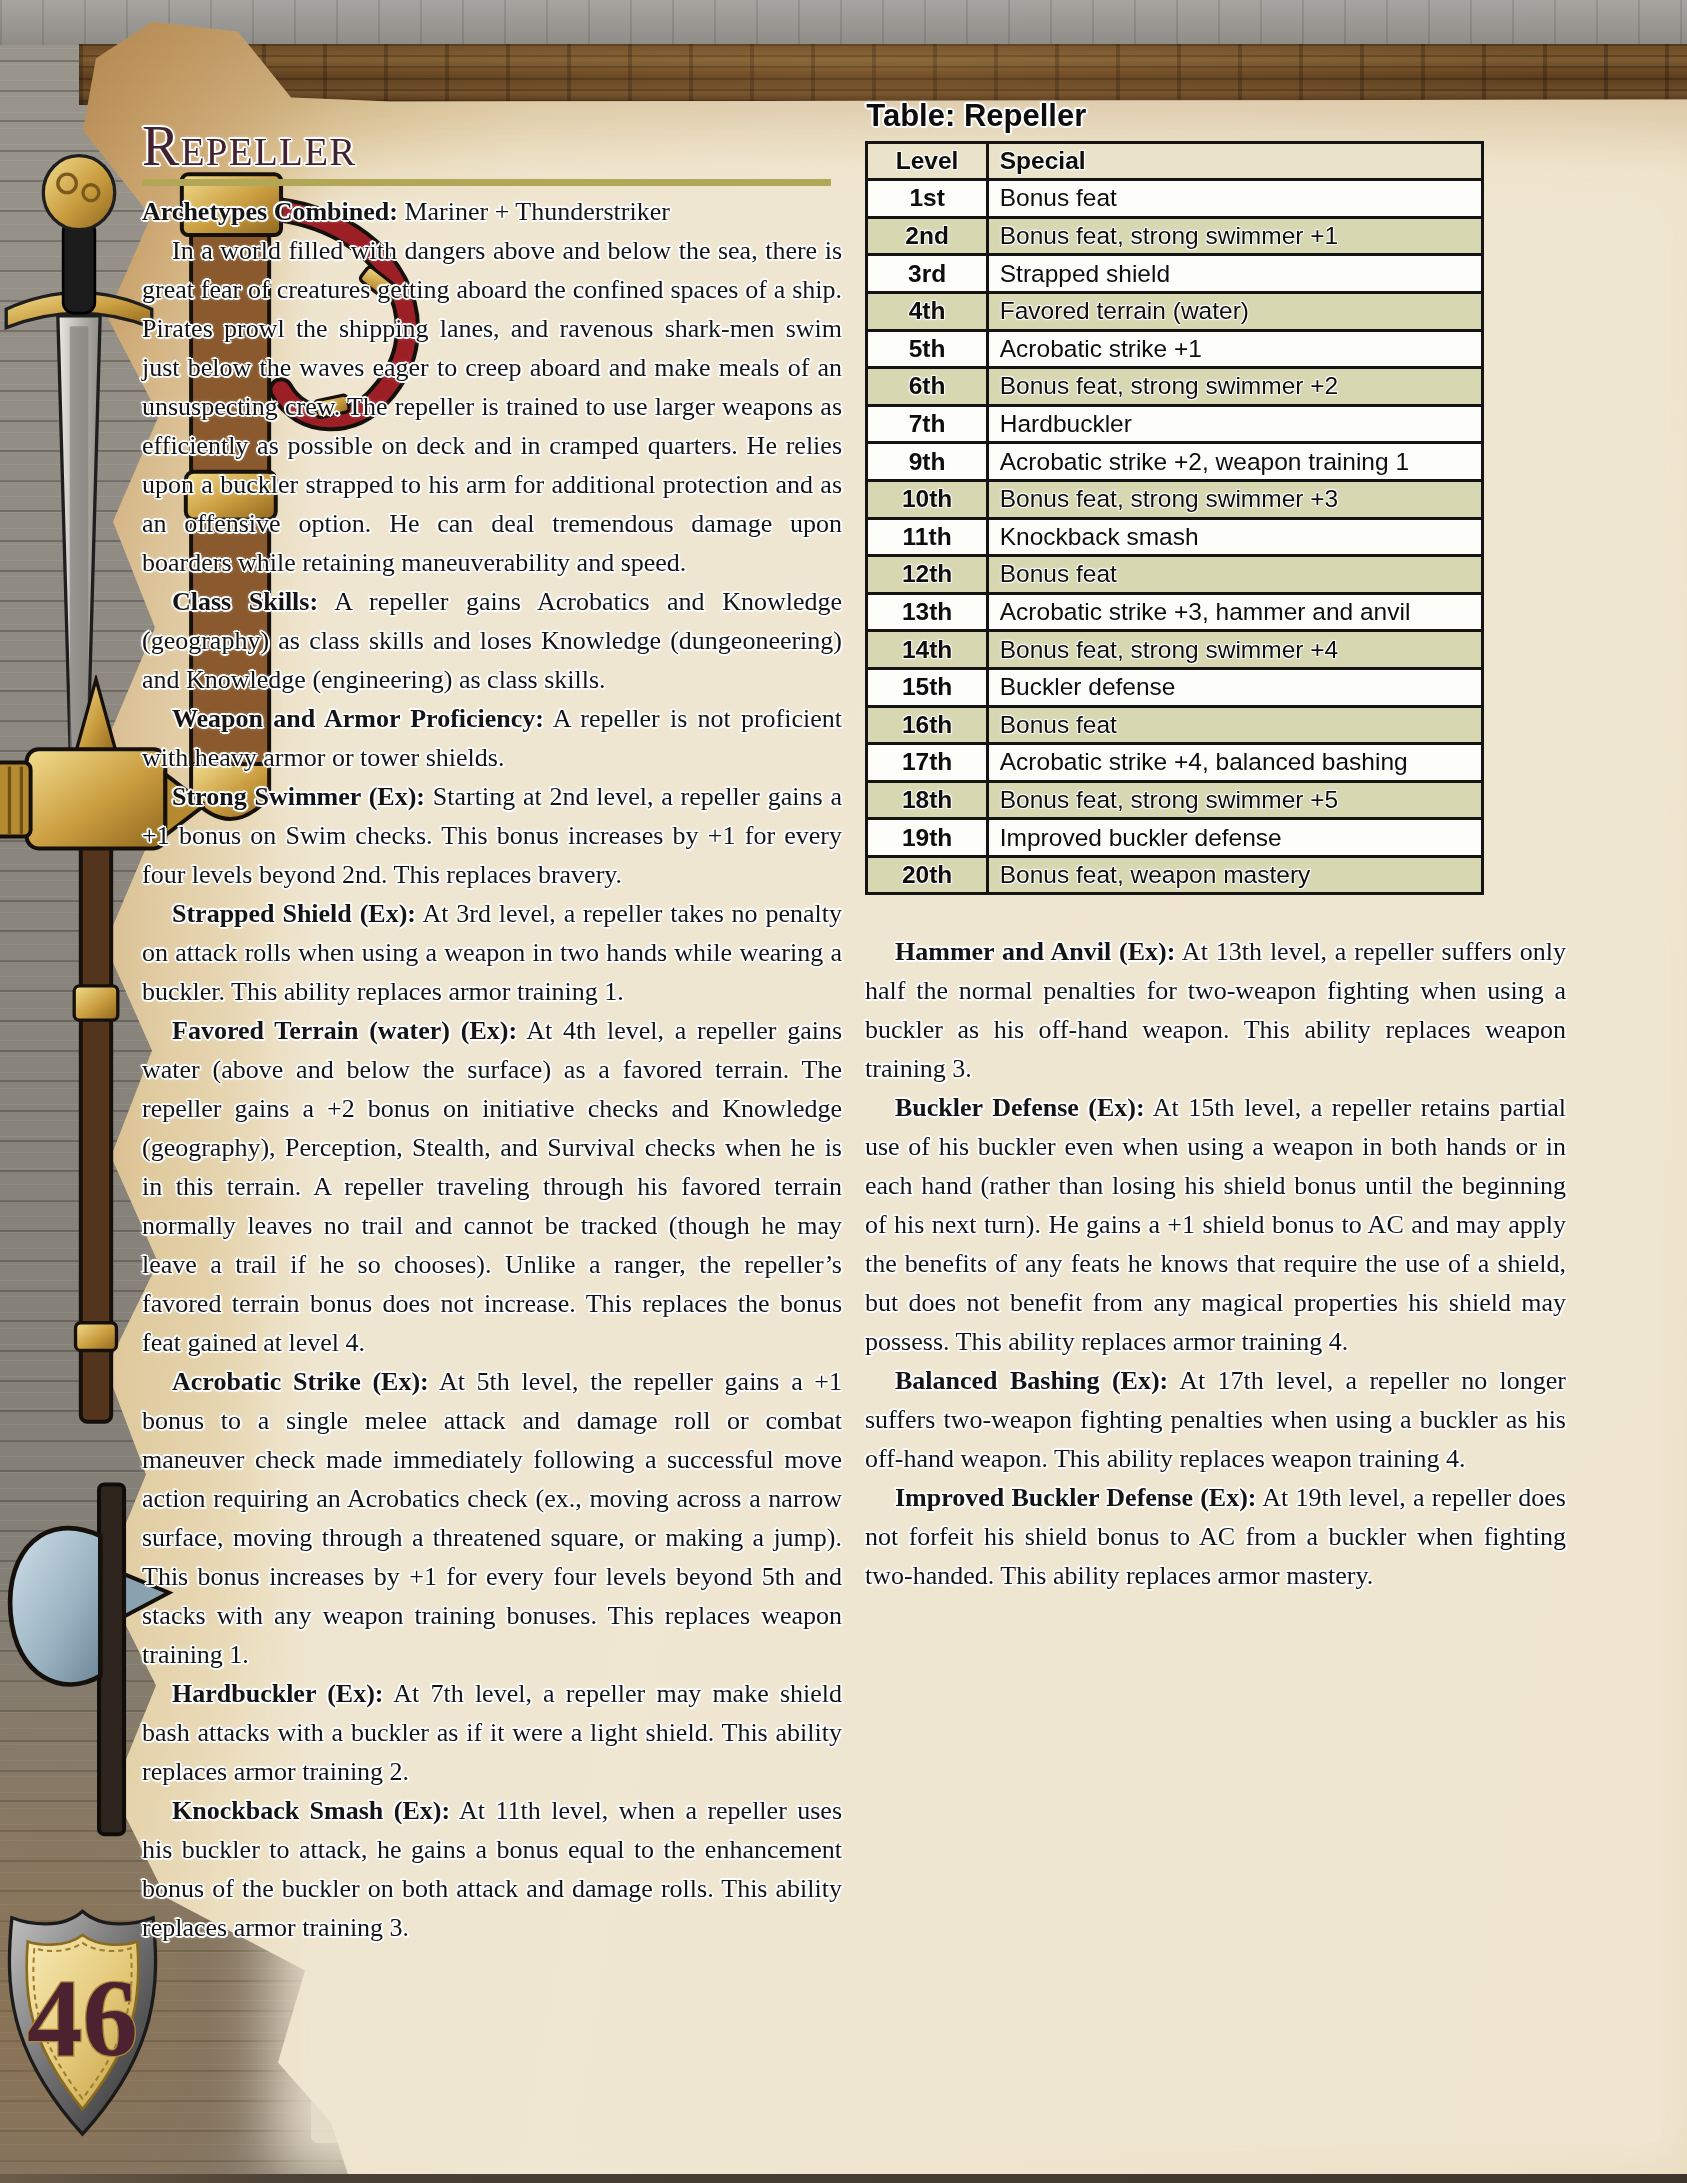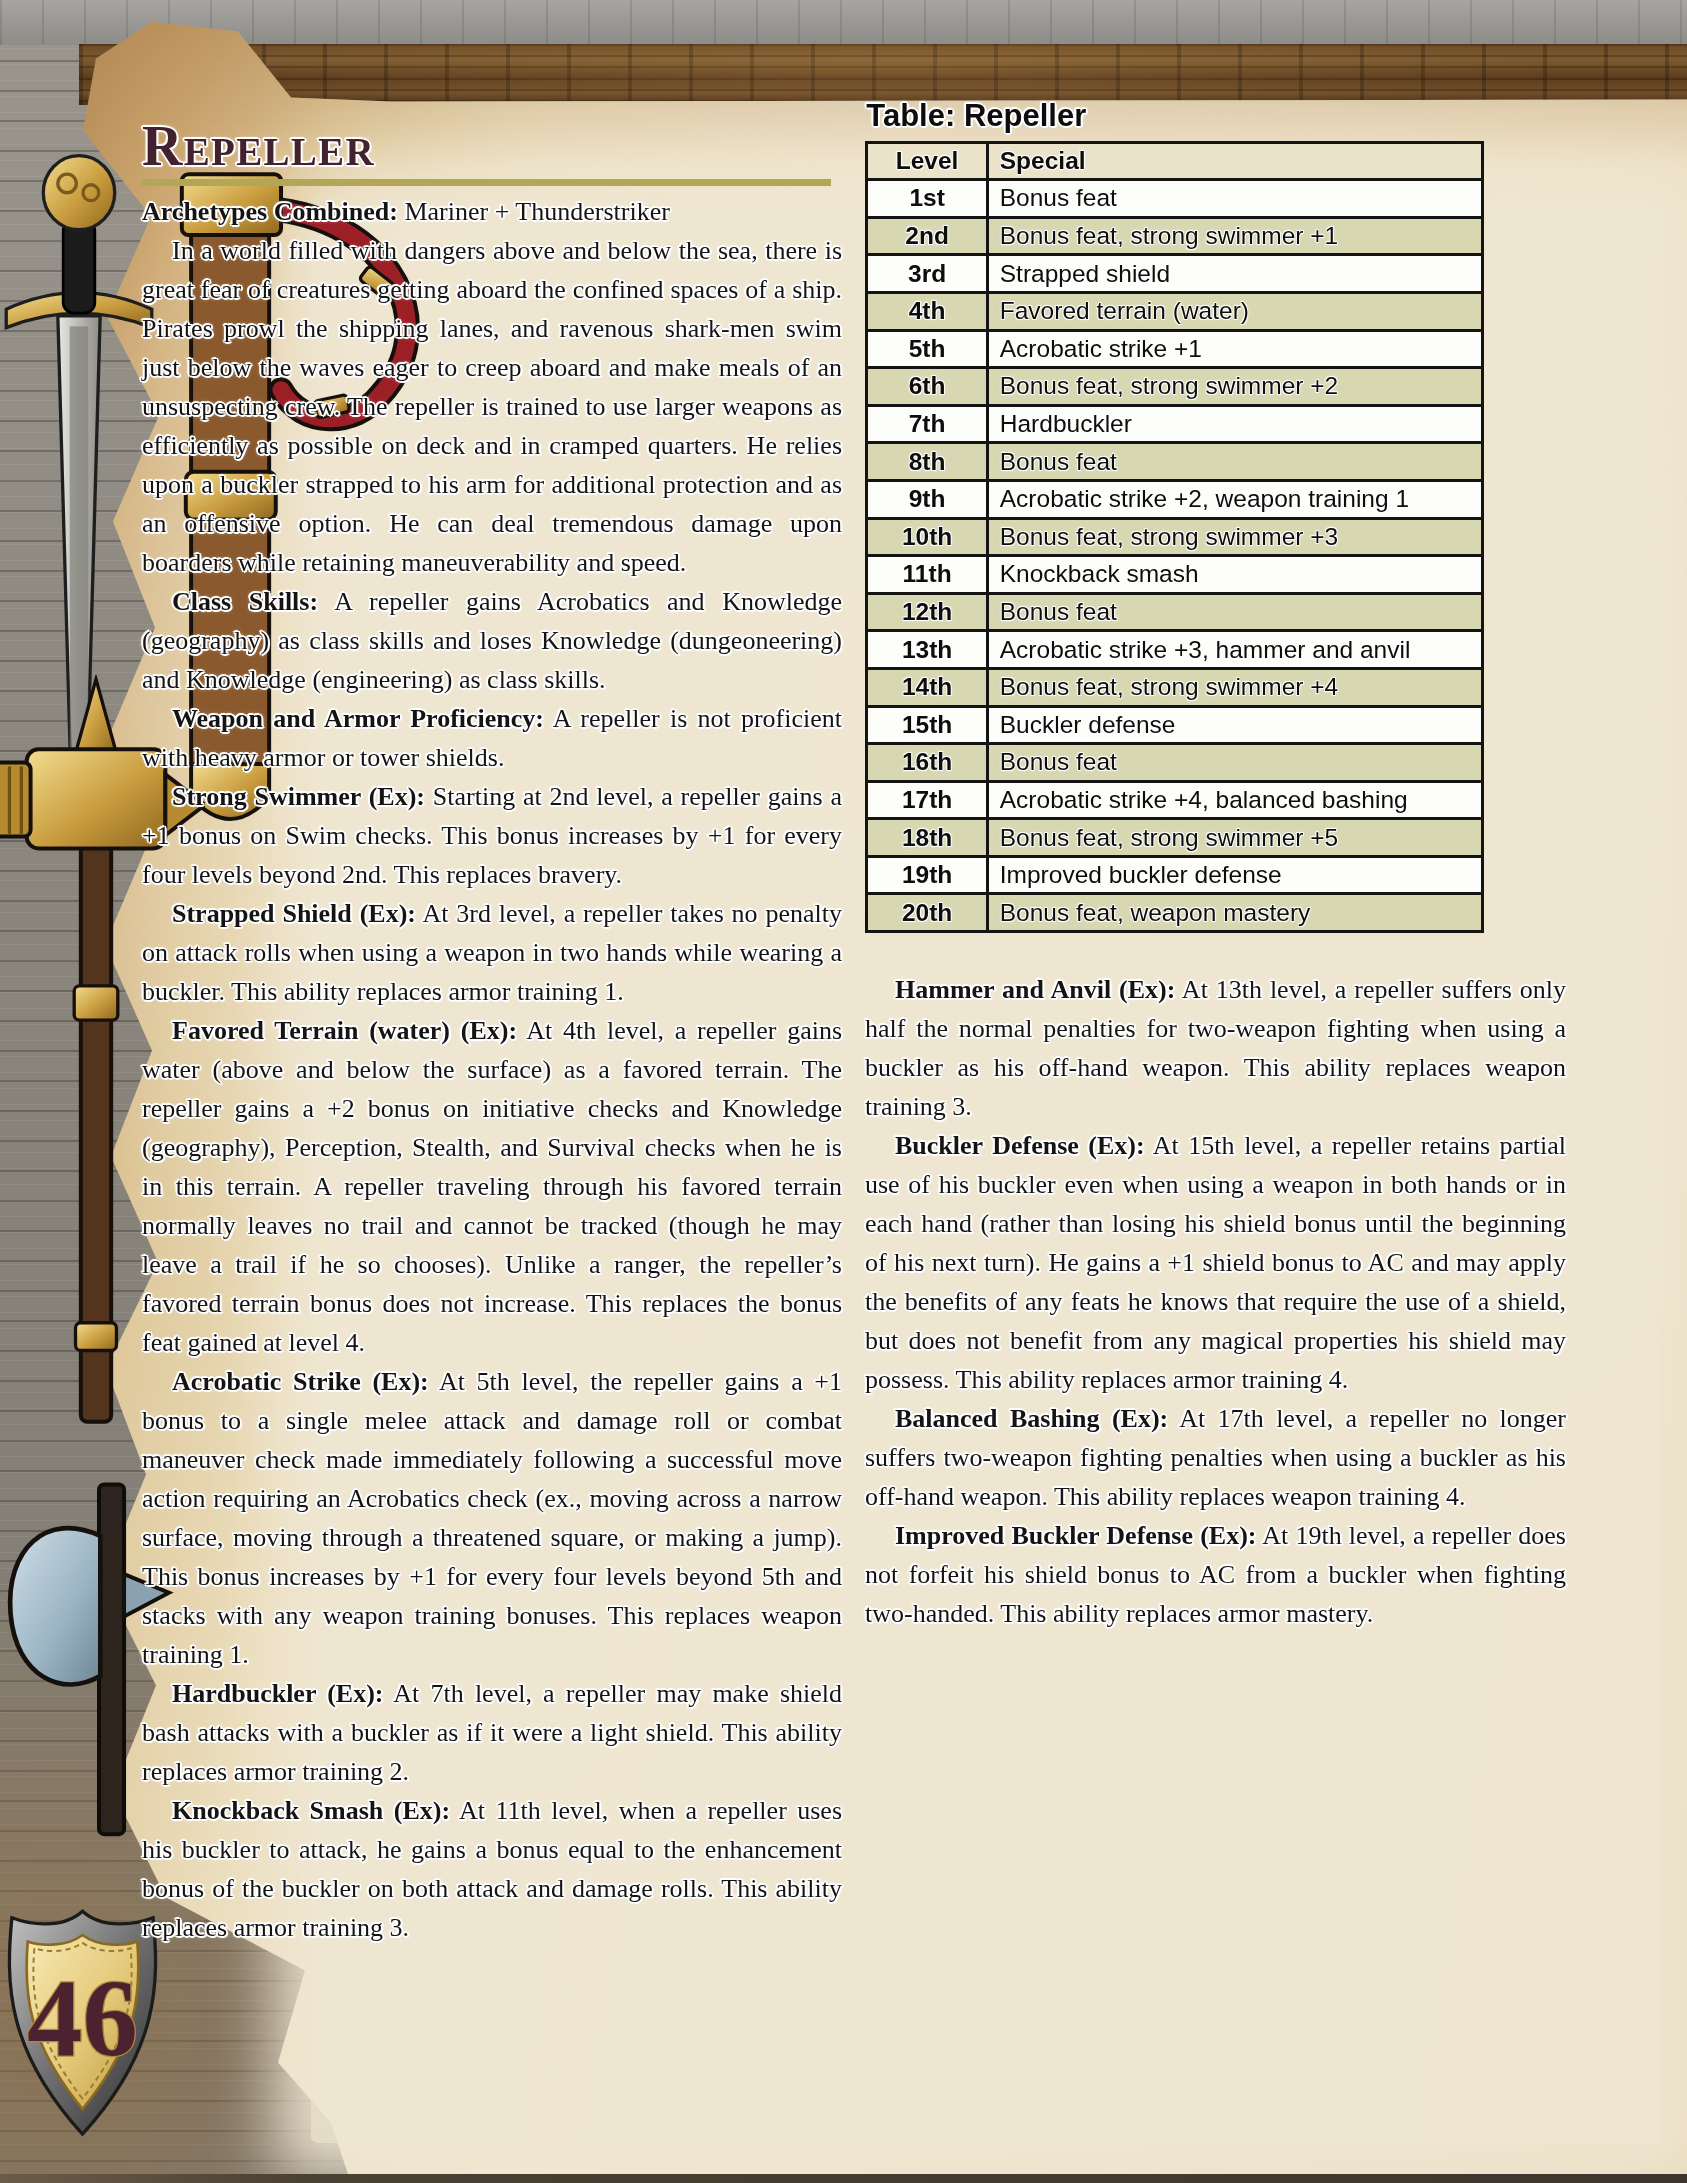--- a/index.html
+++ b/index.html
@@ -56,21 +56,21 @@
   .right-col{left:865px;top:98px;width:701px;}
 
   .halo{
     text-shadow:
       1.3px 0 0 #fff,-1.3px 0 0 #fff,0 1.3px 0 #fff,0 -1.3px 0 #fff,
       1.3px 1.3px 0 #fff,-1.3px -1.3px 0 #fff,1.3px -1.3px 0 #fff,-1.3px 1.3px 0 #fff,
       2px 0.7px 0 #fff,-2px -0.7px 0 #fff,0.7px 2px 0 #fff,-0.7px -2px 0 #fff,
       0 0 4.6px #fff;
   }
   .page-title{
-    font-variant:small-caps;font-weight:bold;font-size:56px;line-height:56px;
+    font-variant:small-caps;font-weight:normal;font-size:56px;line-height:56px;
     letter-spacing:1.3px;color:#43212e;margin:0;
   }
   .title-rule{height:6.6px;background:#b2a757;margin:5.3px 0 6.6px 0;width:689px;}
 
   .para{font-size:26px;line-height:39px;text-align:justify;margin:0;text-indent:30px;}
   .para.no-indent{text-indent:0;}
   .lead{font-weight:bold;}
   .lead.bold{font-weight:bold;}
 
   
@@ -229,24 +229,20 @@
           <td>Acrobatic strike +1</td>
         </tr>
         <tr class="alt">
           <td class="lvl">6th</td>
           <td>Bonus feat, strong swimmer +2</td>
         </tr>
         <tr>
           <td class="lvl">7th</td>
           <td>Hardbuckler</td>
         </tr>
-        <tr class="alt">
-          <td class="lvl">8th</td>
-          <td>Bonus feat</td>
-        </tr>
         <tr>
           <td class="lvl">9th</td>
           <td>Acrobatic strike +2, weapon training 1</td>
         </tr>
         <tr class="alt">
           <td class="lvl">10th</td>
           <td>Bonus feat, strong swimmer +3</td>
         </tr>
         <tr>
           <td class="lvl">11th</td>

